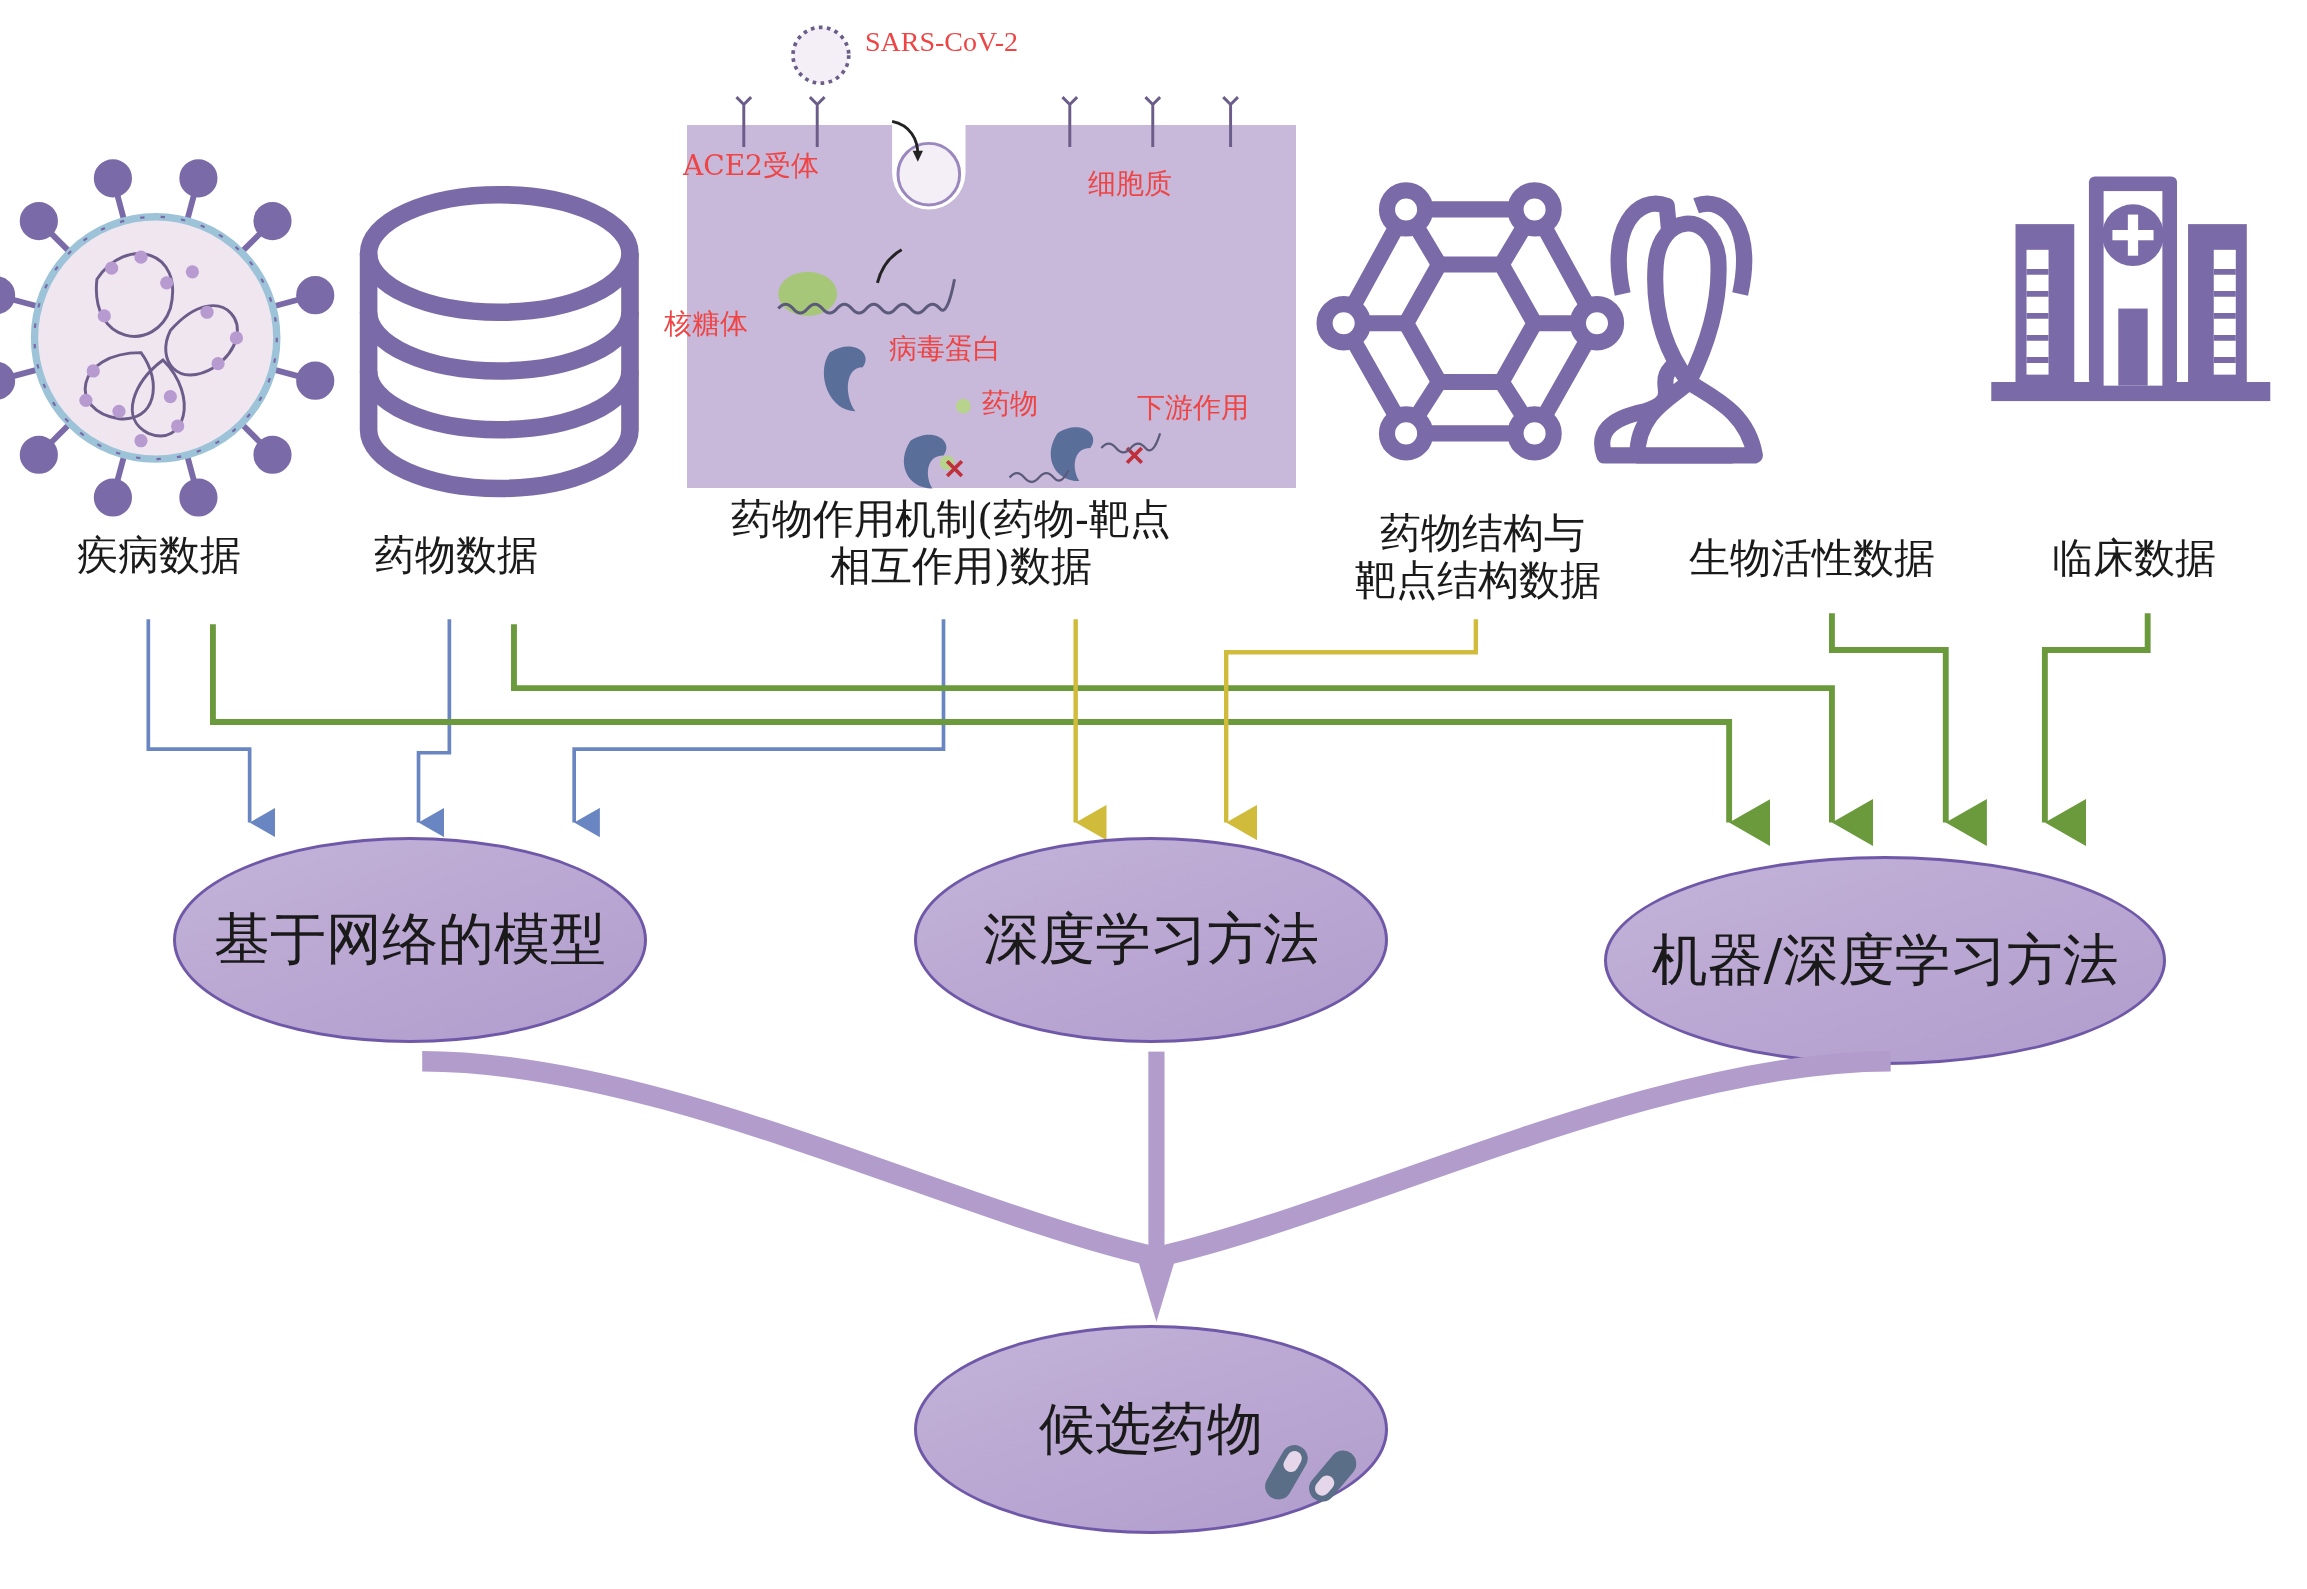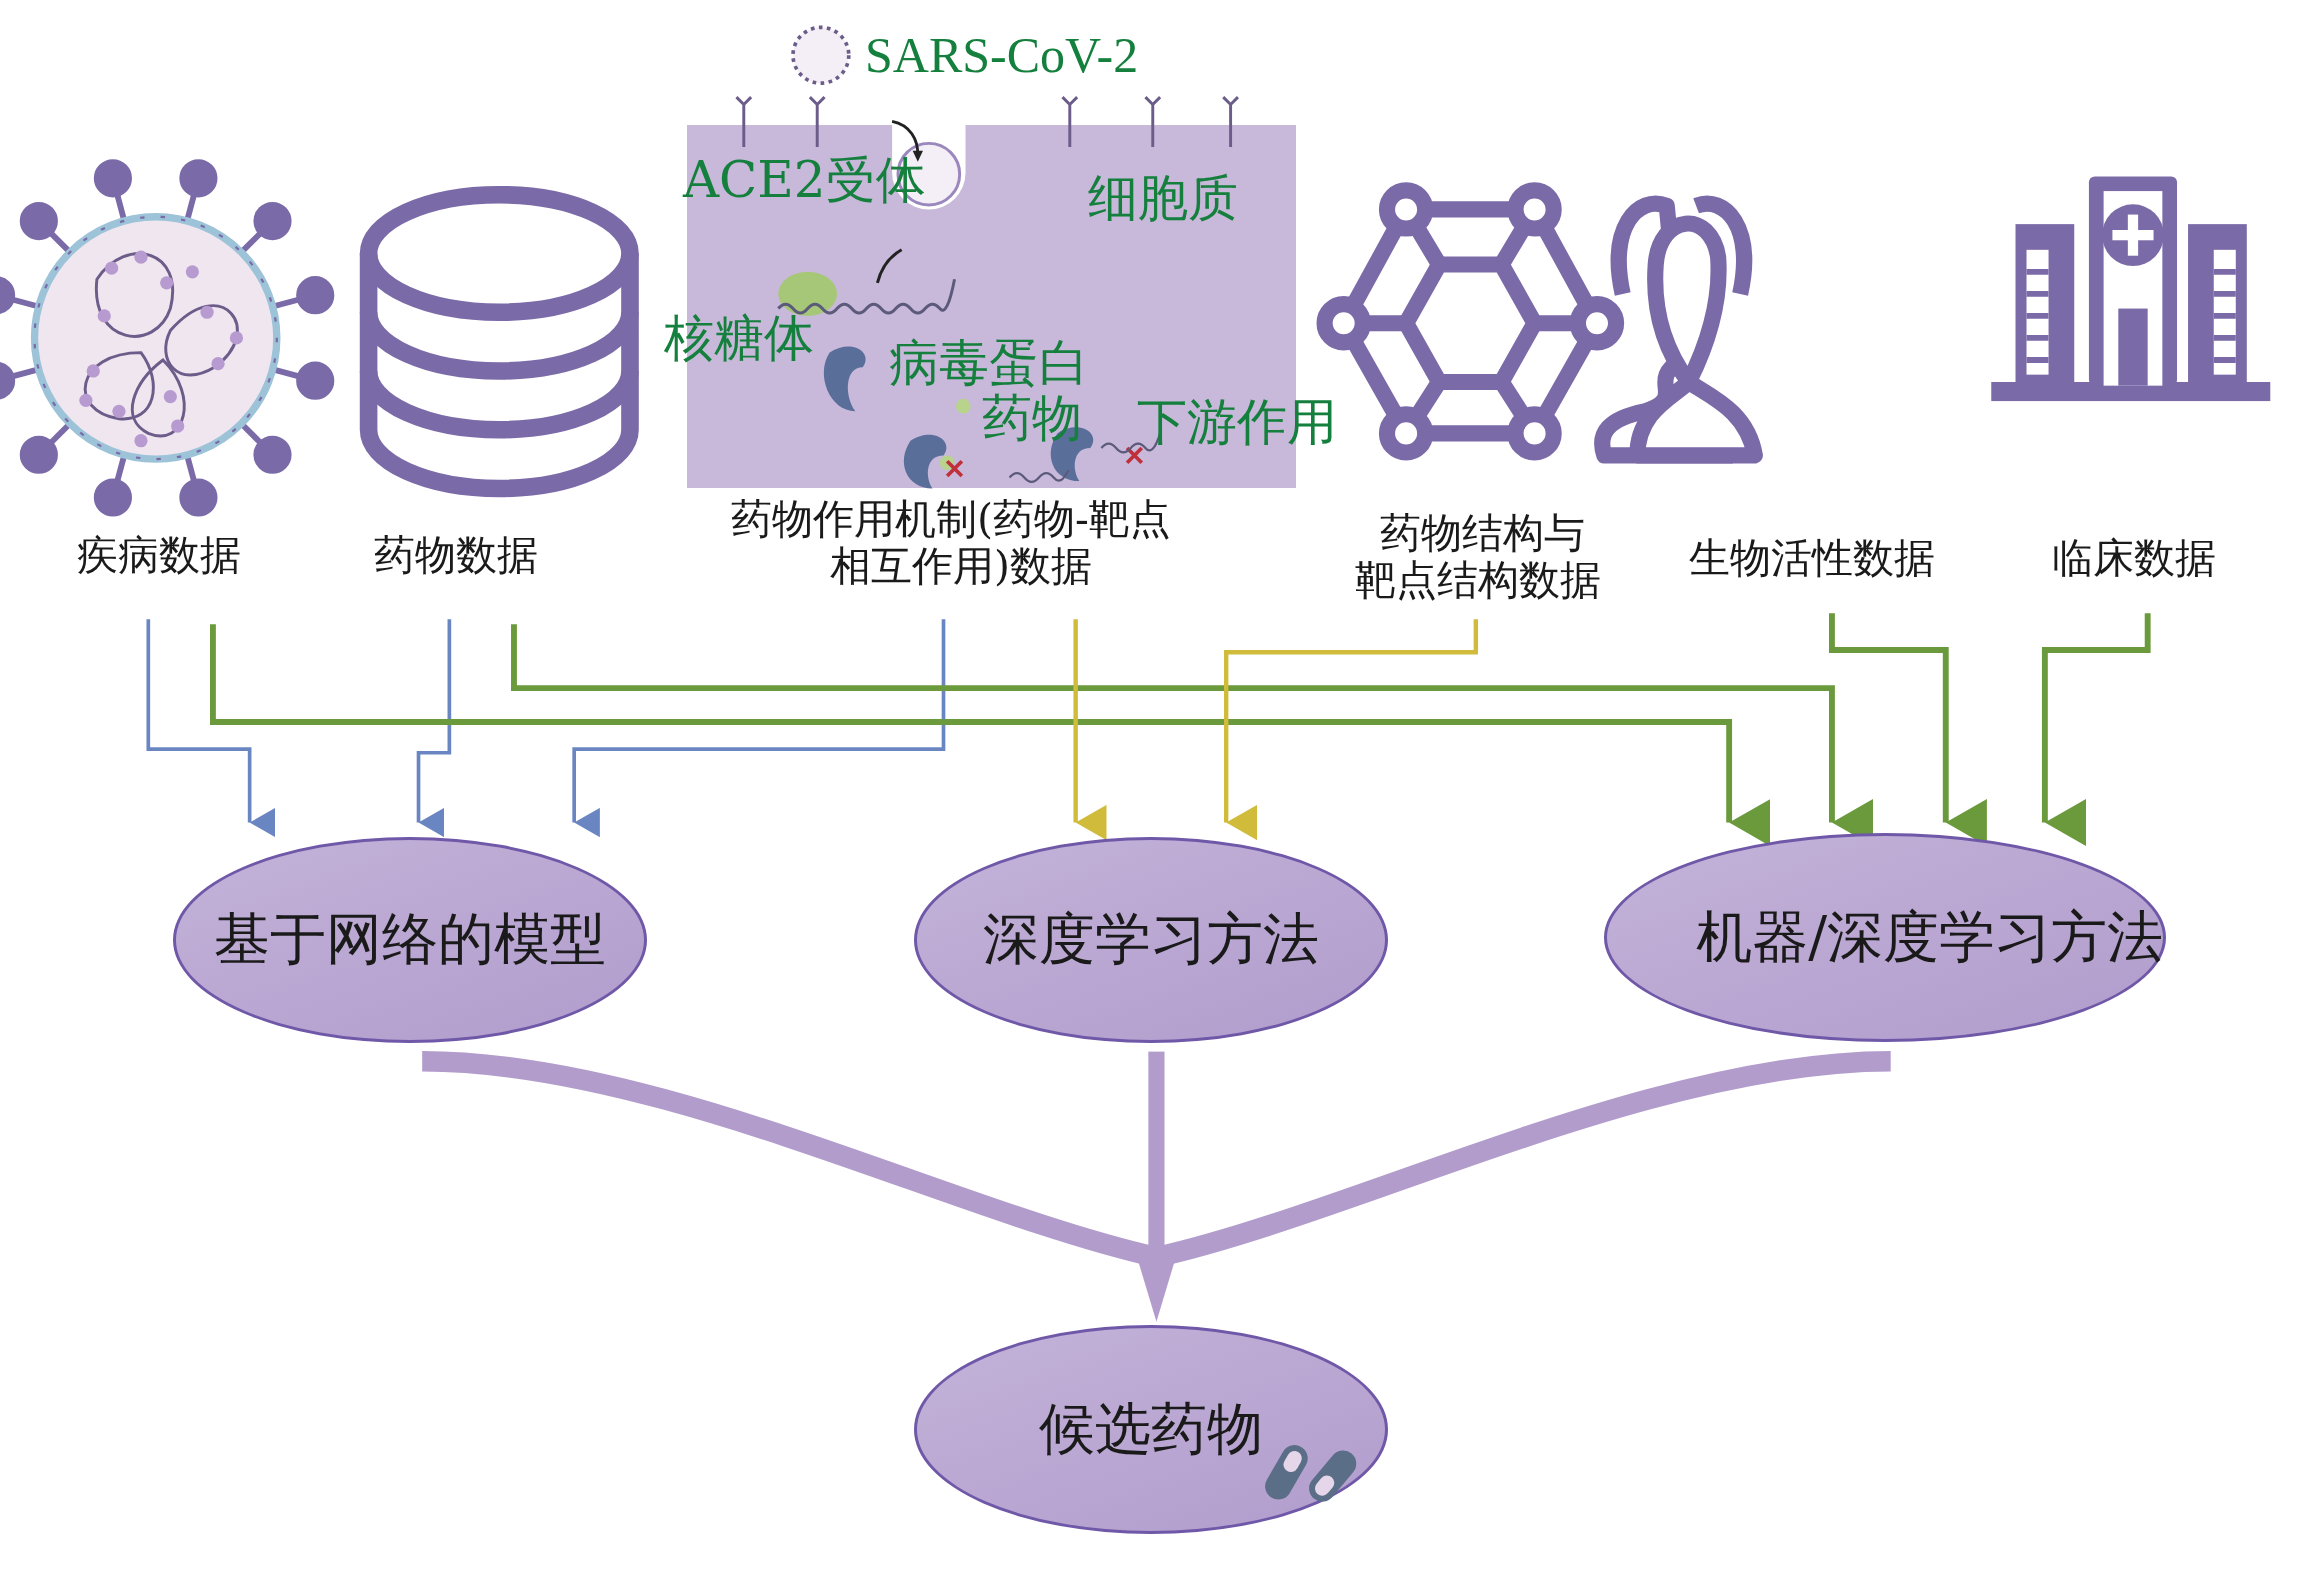--- a/index.html
+++ b/index.html
@@ -4,21 +4,21 @@
 <style>
   html, body { margin:0; padding:0; background:#ffffff; }
   body { width:2307px; height:1590px; position:relative; overflow:hidden;
          font-family:"DejaVu Serif","Liberation Serif",serif; color:#1a1a1a; }
   .label { position:absolute; font-size:41px; line-height:47px; text-align:center; white-space:nowrap; }
   .box { position:absolute; background:linear-gradient(160deg,#c3b3d8 0%,#b9a6d2 55%,#b19dcc 100%);
          border:3.7px solid #6f58a8; border-radius:50% / 50%; box-sizing:border-box;
          display:flex; align-items:center; justify-content:center; }
   .box span { font-size:56px; color:#1a1a1a; }
   .cell { position:absolute; left:687px; top:125px; width:609px; height:363px; background:#c8b8da; }
-  .cell-text { position:absolute; font-size:50px; white-space:nowrap; color:#15803d; }
+  .cell-text { position:absolute; font-size:28px; white-space:nowrap; color:#ef4444; }
   svg { position:absolute; left:0; top:0; overflow:visible; }
 </style>
 </head>
 <body>
 
 <svg width="2307" height="1590" viewBox="0 0 3142 2165">
   <g transform="translate(212,460)">
     <g fill="#7b6aa8" stroke="#7b6aa8" stroke-width="8">
 
       <g id="spikes">
@@ -216,21 +216,21 @@
     <path d="M2010,843 L2010,888 L1670,888 L1670,1120" marker-end="url(#ay)"></path>
   </g>
 </svg>
 
 <div class="box" style="left:173px;top:837px;width:474px;height:206px;">
   <span>基于网络的模型</span>
 </div>
 <div class="box" style="left:914px;top:837px;width:474px;height:206px;">
   <span>深度学习方法</span>
 </div>
-<div class="box" style="left:1604px;top:833px;width:562px;height:209px;justify-content:flex-end;">
+<div class="box" style="left:1604px;top:856px;width:562px;height:209px;">
   <span>机器/深度学习方法</span>
 </div>
 
 <svg width="2307" height="1590" viewBox="0 0 3142 2165">
   <g fill="none" stroke="#b29ccc" stroke-width="28">
     <path d="M575,1445 C900,1445 1300,1650 1575,1712"></path>
     <path d="M2575,1445 C2250,1445 1850,1650 1575,1712"></path>
   </g>
   <rect x="1564" y="1432" width="22" height="280" fill="#b29ccc"></rect>
   <polygon points="1545,1700 1605,1700 1575,1800" fill="#b29ccc"></polygon>

